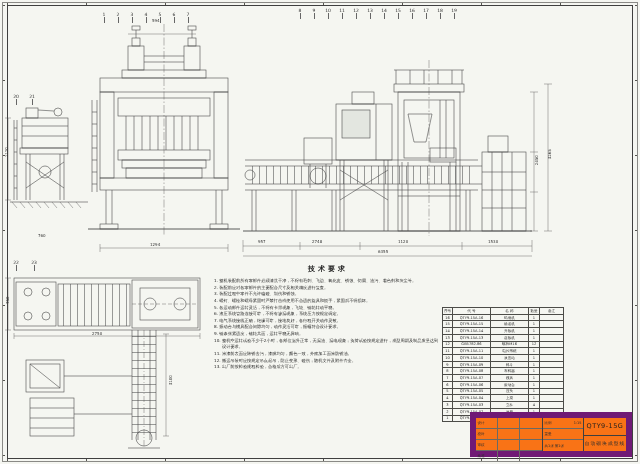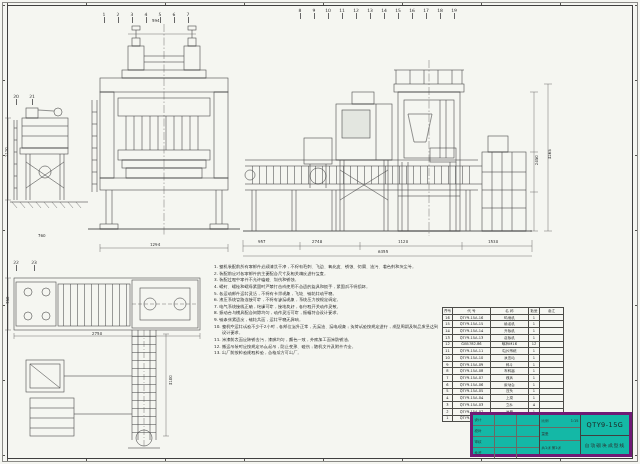--- a/index.html
+++ b/index.html
@@ -41,21 +41,21 @@
     overflow:hidden; white-space:nowrap;
   }
   table.parts col.c-no   { width:10px; }
   table.parts col.c-code { width:38px; }
   table.parts col.c-name { width:38px; }
   table.parts col.c-qty  { width:11px; }
   table.parts col.c-note { width:24px; }
 
   .titleblock {
     position:absolute; left:470px; top:412px; width:162px; height:45px;
-    border:3px solid #701a75; display:flex; background:#14b8a6; box-sizing:border-box;
+    border:6px solid #701a75; display:flex; background:#f97316; box-sizing:border-box;
   }
   .tb-left { width:66px; border-right:0.6px solid #3f3f3f; display:grid; grid-template-rows:repeat(4,1fr); }
   .tb-row { display:grid; grid-template-columns:22px 22px 1fr; border-bottom:0.4px solid #6a6a64; font-size:3.5px; align-items:center; }
   .tb-row:last-child { border-bottom:none; }
   .tb-row span { display:block; height:100%; border-right:0.4px solid #6a6a64; padding-left:1.5px; line-height:10px; }
   .tb-row span:last-child { border-right:none; }
   .tb-mid { width:40px; border-right:0.6px solid #3f3f3f; display:grid; grid-template-rows:1fr 1fr 1fr; font-size:3.5px; }
   .tb-mid-row { display:flex; align-items:center; border-bottom:0.4px solid #6a6a64; padding:0 1.5px; justify-content:space-between; }
   .tb-mid-row:last-child { border-bottom:none; }
   .tb-right { flex:1; display:flex; flex-direction:column; }
@@ -227,20 +227,21 @@
   <span class="dim" style="left:398px;top:240px">1120</span>
   <span class="dim" style="left:488px;top:240px">1530</span>
   <span class="dim" style="left:378px;top:250px">6355</span>
   <span class="dim v" style="left:522px;top:158px">2450</span>
   <span class="dim v" style="left:535px;top:152px">3265</span>
   <span class="dim v" style="left:-7px;top:298px">750</span>
   <span class="dim" style="left:92px;top:332px">2750</span>
   <span class="dim v" style="left:156px;top:378px">3100</span>
 
   <div class="req">
+    <div class="req-title">技术要求</div>
     <div>
         <div class="req-item">1. 整机装配前所有零部件必须清洗干净，不得有毛刺、飞边、氧化皮、锈蚀、切屑、油污、着色剂和灰尘等。</div>
         <div class="req-item">2. 装配前应对各零部件的主要配合尺寸及相关精度进行复查。</div>
         <div class="req-item">3. 装配过程中零件不允许磕碰、划伤和锈蚀。</div>
         <div class="req-item">4. 螺钉、螺栓和螺母紧固时严禁打击或使用不合适的旋具和扳手，紧固后不得损坏。</div>
         <div class="req-item">5. 各运动部件运转灵活，不得有卡滞现象，飞轮、链轮转动平稳。</div>
         <div class="req-item">6. 液压系统管路连接可靠，不得有渗漏现象，系统压力按规定调定。</div>
         <div class="req-item">7. 电气系统接线正确，绝缘可靠，接地良好，各行程开关动作灵敏。</div>
         <div class="req-item">8. 振动台与模具配合间隙均匀，动作灵活可靠，振幅符合设计要求。</div>
         <div class="req-item">9. 链条张紧适度，链轮共面，运转平稳无异响。</div>

